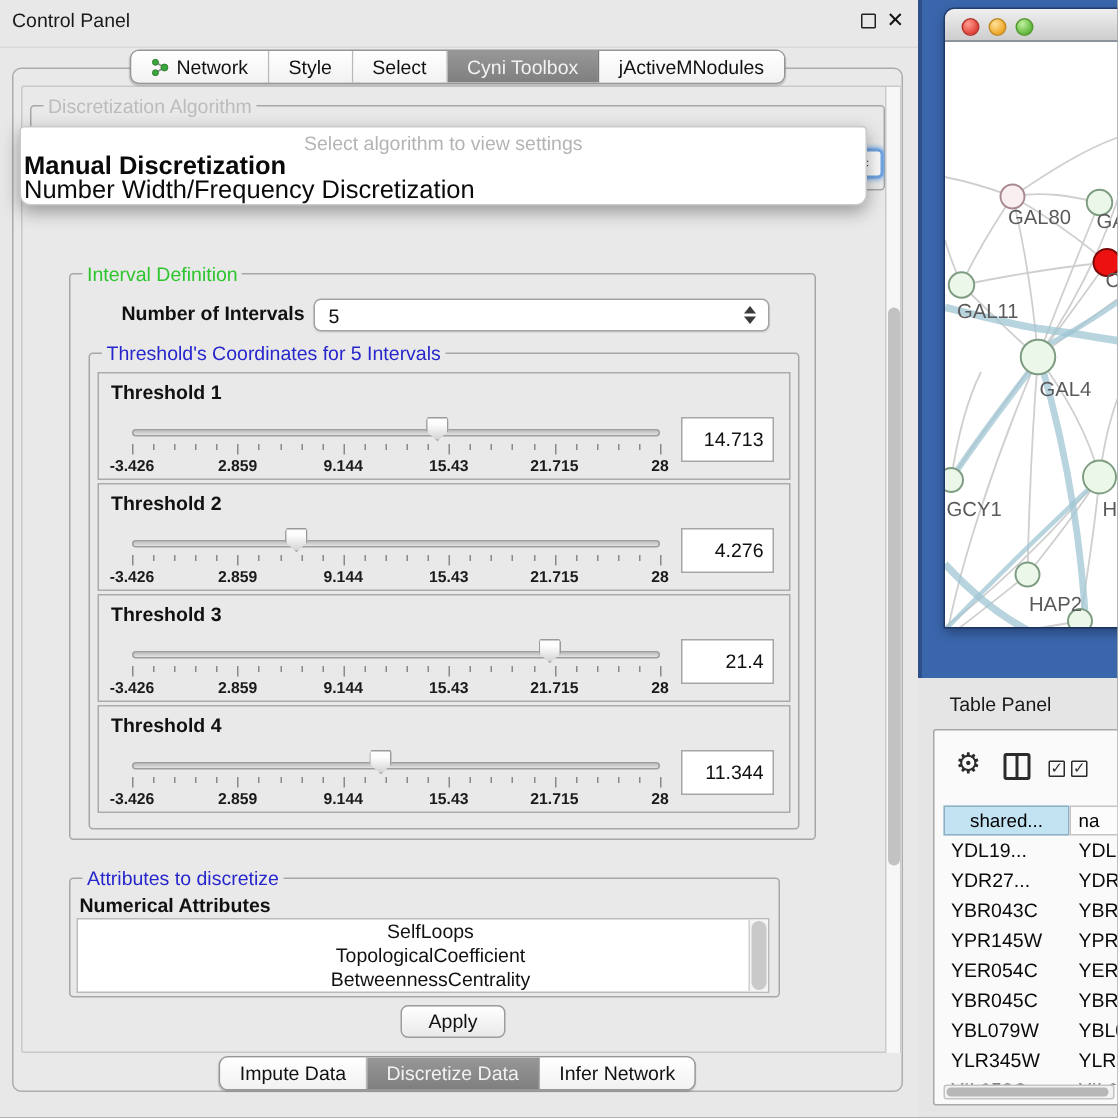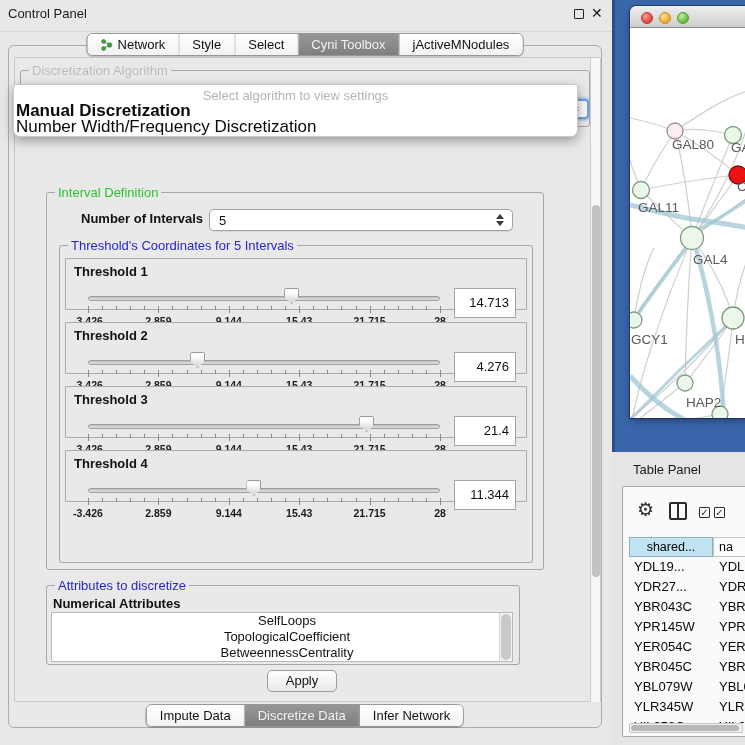--- a/index.html
+++ b/index.html
@@ -37,21 +37,21 @@
   .spinner .up{border-bottom:5px solid #3a3a3a;}
   .spinner .dn{border-top:5px solid #3a3a3a;}
   
   .focus-combo{position:absolute;left:538px;top:99px;width:51px;height:20px;background:#fafafa;border:2px solid #6fa3e2;border-radius:4px;box-shadow:0 0 3px 1px rgba(100,160,230,.8);}
   
   .popup{position:absolute;left:13px;top:84px;width:565px;height:53px;background:#fff;border:1px solid #c9c9c9;border-radius:3px 3px 7px 7px;box-shadow:0 4px 12px rgba(0,0,0,.35);z-index:40;padding-top:3px;}
   .popup .ph{font-size:13px;color:#b4b4b4;text-align:center;line-height:15px;}
   .popup .opt{font-size:17px;color:#0a0a0a;line-height:16px;padding-left:2px;white-space:nowrap;}
   .popup .opt.first{font-weight:bold;}
   
-  .th-box{position:relative;height:52px;margin-bottom:12px;border:1px solid #ababab;background:#e9e9e9;}
+  .th-box{position:relative;height:72px;margin-bottom:2px;border:1px solid #ababab;background:#e9e9e9;}
   .th-label{position:absolute;left:8px;top:5px;font-size:13px;font-weight:bold;color:#111;}
   .th-sliderzone{position:absolute;left:22px;right:86px;top:0;height:72px;}
   .track{position:absolute;left:0;right:0;top:37px;height:5px;border:1px solid #9e9e9e;border-radius:3px;background:linear-gradient(#bdbdbd,#e2e2e2);}
   .thumb{position:absolute;top:29px;width:15px;height:16px;margin-left:-7px;background:linear-gradient(#fdfdfd 30%,#cfcfcf);box-shadow:inset 0 0 0 1px #9a9a9a;clip-path:polygon(8% 0,92% 0,100% 12%,100% 58%,50% 100%,0 58%,0 12%);}
   .ticks{position:absolute;left:0;right:0;top:47px;height:8px;}
   .tick{position:absolute;width:1px;background:#8a8a8a;top:0;}
   .tick.minor{height:4px;}
   .tick.major{height:7px;}
   .tick-labels{position:absolute;left:0;right:0;top:56px;height:12px;}
   .tick-label{position:absolute;transform:translateX(-50%);font-size:10.5px;font-weight:bold;color:#1a1a1a;white-space:nowrap;}
@@ -150,21 +150,21 @@
 
     <div class="popup">
       <div class="ph">Select algorithm to view settings</div>
       <div id="popup-options">
           <div class="opt first">Manual Discretization</div>
           <div class="opt">Number Width/Frequency Discretization</div>
         </div>
     </div>
 
 
-    <div class="group" style="left:46px;top:192px;width:498px;height:378px;">
+    <div class="group" style="left:46px;top:182px;width:498px;height:378px;">
       <span class="group-label lbl-green">Interval Definition</span>
       <span style="position:absolute;left:34px;top:18px;font-size:13px;font-weight:bold;color:#111;">Number of Intervals</span>
       <div class="combo" style="left:162px;top:16px;width:304px;height:22px;">
         <span>5</span>
         <span class="spinner">
             <i class="up"></i>
             <i class="dn"></i>
           </span>
       </div>
 

